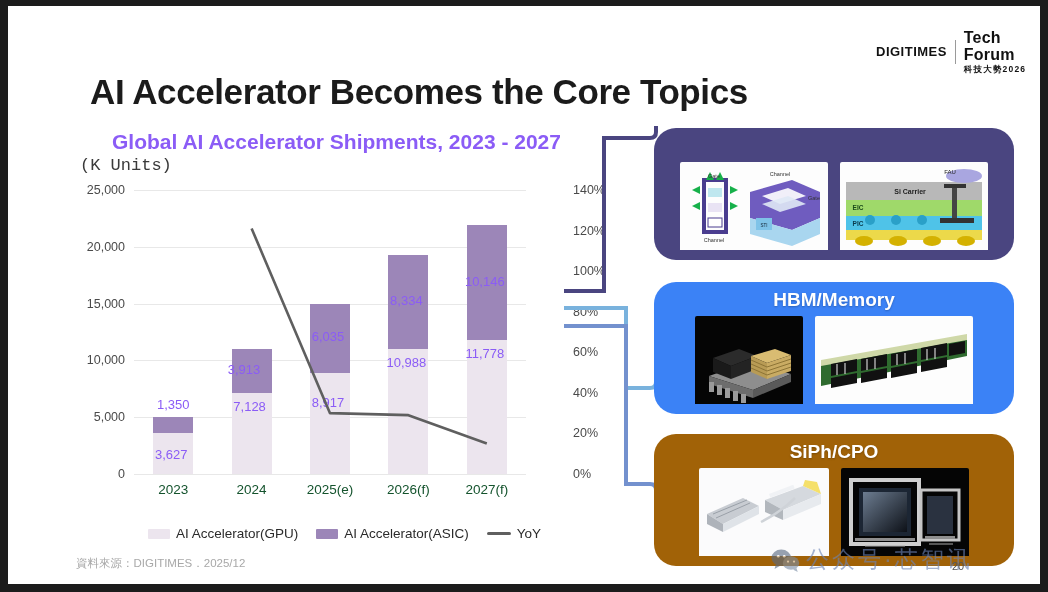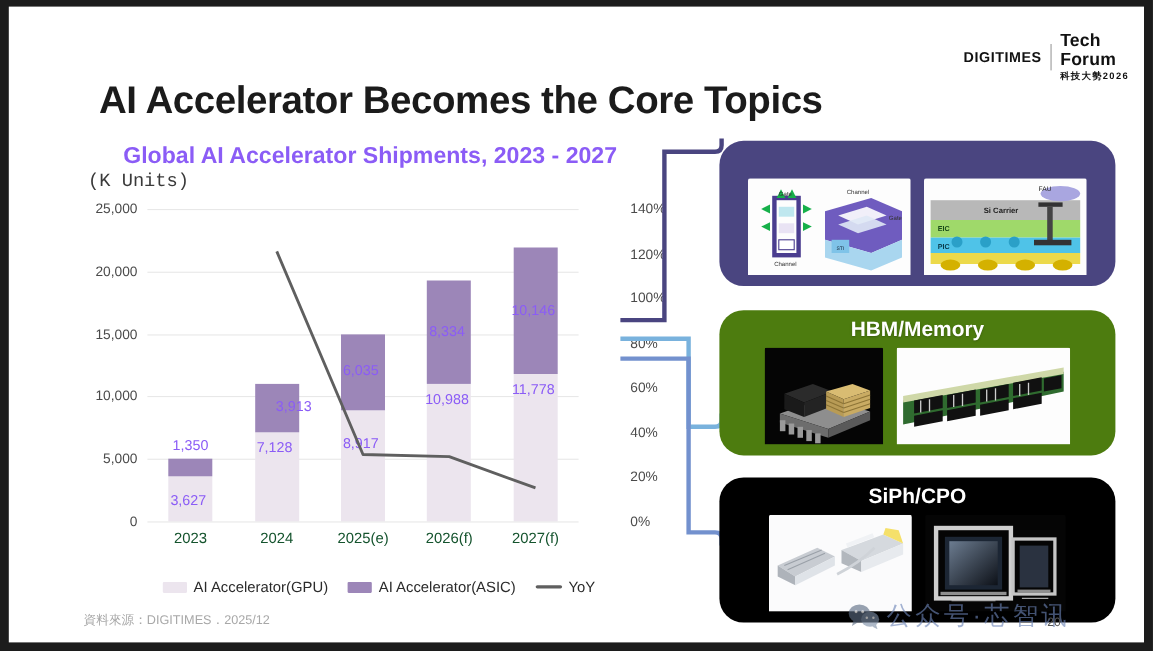--- a/index.html
+++ b/index.html
@@ -48,22 +48,22 @@
   
   #conn{position:absolute;left:556px;top:110px;width:110px;height:400px;overflow:visible;}
 
   
   .panel{position:absolute;left:646px;width:360px;border-radius:22px;box-sizing:border-box;}
   .panel .ptitle{position:absolute;top:7px;left:0;width:100%;text-align:center;font-size:19px;font-weight:bold;color:#ffffff;text-shadow:0 1px 2px rgba(0,0,0,.25);white-space:nowrap;}
   .pimgs{position:absolute;left:0;top:34px;width:100%;display:flex;justify-content:center;gap:12px;}
   .pimg{border-radius:2px;overflow:hidden;position:relative;}
 
   #panel1{top:122px;height:132px;background:#4a4580;}
-  #panel2{top:276px;height:132px;background:#4d7c0f;}
-  #panel3{top:428px;height:132px;background:#000000;}
+  #panel2{top:276px;height:132px;background:#3b82f6;}
+  #panel3{top:428px;height:132px;background:#a16207;}
 
   
   #wm{position:absolute;left:762px;top:538px;display:flex;align-items:center;gap:6px;opacity:.62;}
   #wm .wx{width:30px;height:24px;}
   #wm .wt{font-size:23px;color:#6d85b8;letter-spacing:3px;white-space:nowrap;}
   #pageno{position:absolute;left:944px;top:554px;font-size:11px;color:#555;}
 </style>
 </head>
 <body>
 
@@ -116,21 +116,21 @@
           <div class="bar-col" style="left: 39.2px; height: 284px;">
             <div class="seg-gpu" style="height: 41.2027px; background: rgb(236, 229, 238);"></div>
             <div class="seg-asic" style="height: 15.336px; bottom: 41.2027px; background: rgb(156, 134, 184);"></div>
           </div>
           <div class="vlabel" style="left: 39.2px; top: 207.461px;">1,350</div>
           <div class="vlabel" style="left: 37.2px; top: 256.797px;">3,627</div>
           <div class="bar-col" style="left: 117.6px; height: 284px;">
             <div class="seg-gpu" style="height: 80.9741px; background: rgb(236, 229, 238);"></div>
             <div class="seg-asic" style="height: 44.4517px; bottom: 80.9741px; background: rgb(156, 134, 184);"></div>
           </div>
-          <div class="vlabel" style="left: 133px; top: 171.8px;">3,913</div>
+          <div class="vlabel" style="left: 110px; top: 171.8px;">3,913</div>
           <div class="vlabel" style="left: 115.6px; top: 209.026px;">7,128</div>
           <div class="bar-col" style="left: 196px; height: 284px;">
             <div class="seg-gpu" style="height: 101.297px; background: rgb(236, 229, 238);"></div>
             <div class="seg-asic" style="height: 68.5576px; bottom: 101.297px; background: rgb(156, 134, 184);"></div>
           </div>
           <div class="vlabel" style="left: 194px; top: 139.424px;">6,035</div>
           <div class="vlabel" style="left: 194px; top: 204.703px;">8,917</div>
           <div class="bar-col" style="left: 274.4px; height: 284px;">
             <div class="seg-gpu" style="height: 124.824px; background: rgb(236, 229, 238);"></div>
             <div class="seg-asic" style="height: 94.6742px; bottom: 124.824px; background: rgb(156, 134, 184);"></div>

